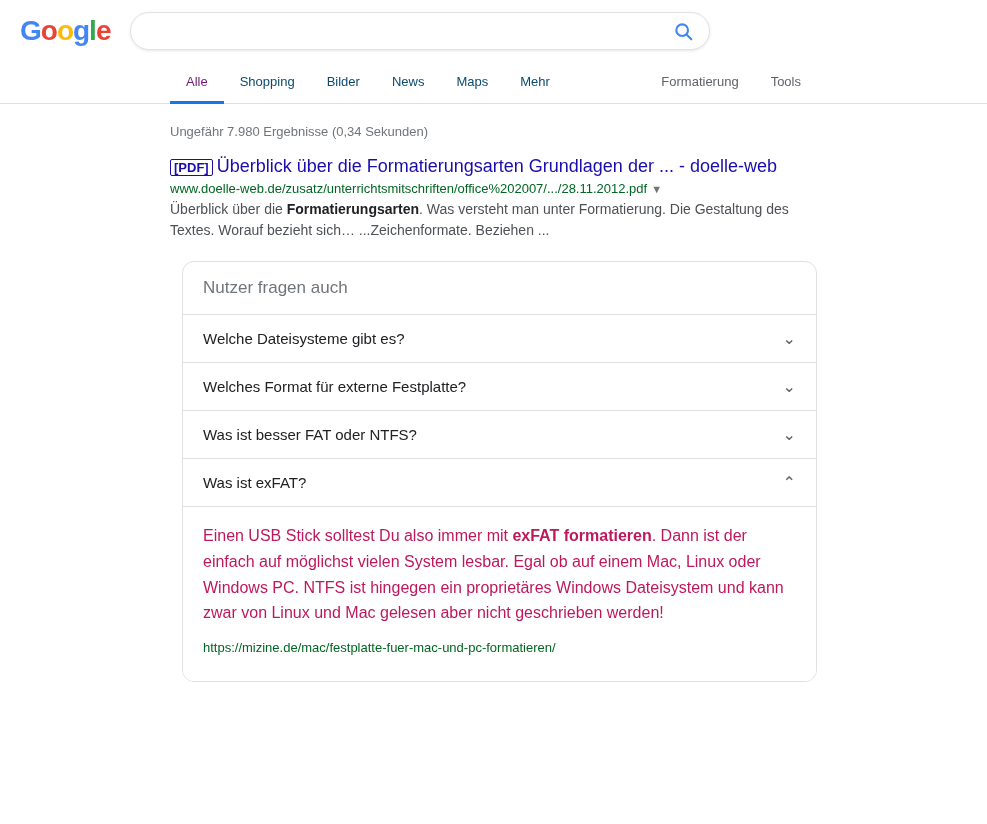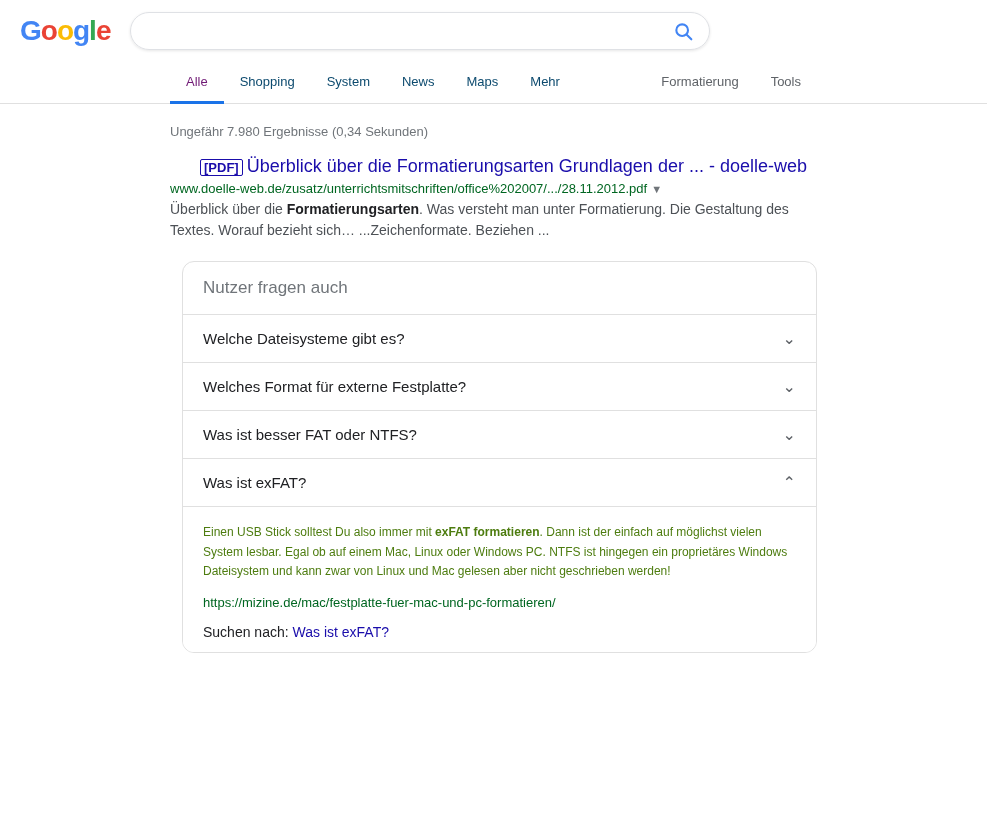--- a/index.html
+++ b/index.html
@@ -27,36 +27,36 @@
     .nav-right { margin-left: auto; display: flex; gap: 0; }
     .nav-tab-right { padding: 12px 16px; font-size: 13px; color: #5f6368; cursor: pointer; border-bottom: 3px solid transparent; margin-bottom: -1px; }
 
     
     .results-area { padding: 20px 170px; max-width: 987px; }
     .results-count { color: #70757a; font-size: 13px; margin-bottom: 16px; }
 
     
     .result-item { margin-bottom: 20px; }
     .result-title { font-size: 18px; color: #1a0dab; text-decoration: none; display: inline; line-height: 1.3; }
-    .pdf-badge { color: #1a0dab; font-size: 13px; font-weight: bold; border: 1px solid #1a0dab; padding: 0 3px; margin-right: 4px; border-radius: 2px; margin-left: 30px; }
+    .pdf-badge { color: #1a0dab; font-size: 13px; font-weight: bold; border: 1px solid #1a0dab; padding: 0 3px; margin-right: 4px; border-radius: 2px; }
     .result-url { color: #006621; font-size: 13px; display: flex; align-items: center; gap: 4px; margin: 3px 0; }
     .result-url-arrow { color: #70757a; font-size: 11px; }
     .result-snippet { font-size: 14px; color: #4d5156; line-height: 1.5; }
     .result-snippet b { color: #202124; font-weight: 700; }
 
     
     .paa-box { border: 1px solid #e0e0e0; border-radius: 12px; margin-bottom: 20px; overflow: hidden; margin-left: 12px; }
     .paa-title { color: #70757a; font-size: 17px; padding: 16px 20px; }
     .paa-item { border-top: 1px solid #e0e0e0; }
     .paa-question { display: flex; justify-content: space-between; align-items: center; padding: 14px 20px; cursor: pointer; font-size: 15px; color: #202124; }
     .chevron { color: #5f6368; font-size: 16px; }
     .chevron-up { color: #5f6368; font-size: 16px; }
 
     .paa-answer { padding: 16px 20px 12px 20px; border-top: 1px solid #e0e0e0; background: #fff; }
-    .paa-answer-text { font-size: 12px; color: #4d7c0f; line-height: 1.6; margin-bottom: 14px; }
+    .paa-answer-text { font-size: 16px; color: #be185d; line-height: 1.6; margin-bottom: 14px; }
     .paa-answer-text b { font-weight: 700; }
     .paa-answer-link-title { color: #1a0dab; font-size: 16px; text-decoration: none; display: block; margin-bottom: 2px; }
     .paa-answer-link-url { color: #006621; font-size: 13px; margin-bottom: 14px; }
     .paa-search-after { font-size: 14px; color: #202124; }
     .paa-search-after a { color: #1a0dab; text-decoration: none; }
   </style>
 </head>
 <body>
 
 <div class="header">
@@ -70,21 +70,21 @@
         <circle cx="11" cy="11" r="7"></circle>
         <line x1="16.5" y1="16.5" x2="22" y2="22"></line>
       </svg>
     </button>
   </div>
 </div>
 
 <nav class="nav-tabs">
   <a class="nav-tab active">Alle</a>
   <a class="nav-tab">Shopping</a>
-  <a class="nav-tab">System</a>
+  <a class="nav-tab">Bilder</a>
   <a class="nav-tab">News</a>
   <a class="nav-tab">Maps</a>
   <a class="nav-tab">Mehr</a>
   <div class="nav-right">
     <a class="nav-tab-right">Formatierung</a>
     <a class="nav-tab-right">Tools</a>
   </div>
 </nav>
 
 <div class="results-area">
@@ -131,21 +131,18 @@
     <div class="paa-item">
       <div class="paa-question">
         <span>Was ist exFAT?</span>
         <span class="chevron-up">⌃</span>
       </div>
       <div class="paa-answer">
         <div class="paa-answer-text">
           <span>Einen USB Stick solltest Du also immer mit </span><b>exFAT formatieren</b><span>. Dann ist der einfach auf möglichst vielen System lesbar. Egal ob auf einem Mac, Linux oder Windows PC. NTFS ist hingegen ein proprietäres Windows Dateisystem und kann zwar von Linux und Mac gelesen aber nicht geschrieben werden!</span>
         </div>
         <div class="paa-answer-link-url">https://mizine.de/mac/festplatte-fuer-mac-und-pc-formatieren/</div>
-        <div class="paa-search-after">
-          <span>Suchen nach: </span><a>Was ist exFAT?</a>
-        </div>
       </div>
     </div>
 
   </div>
 
 </div>
 
 </body></html>

